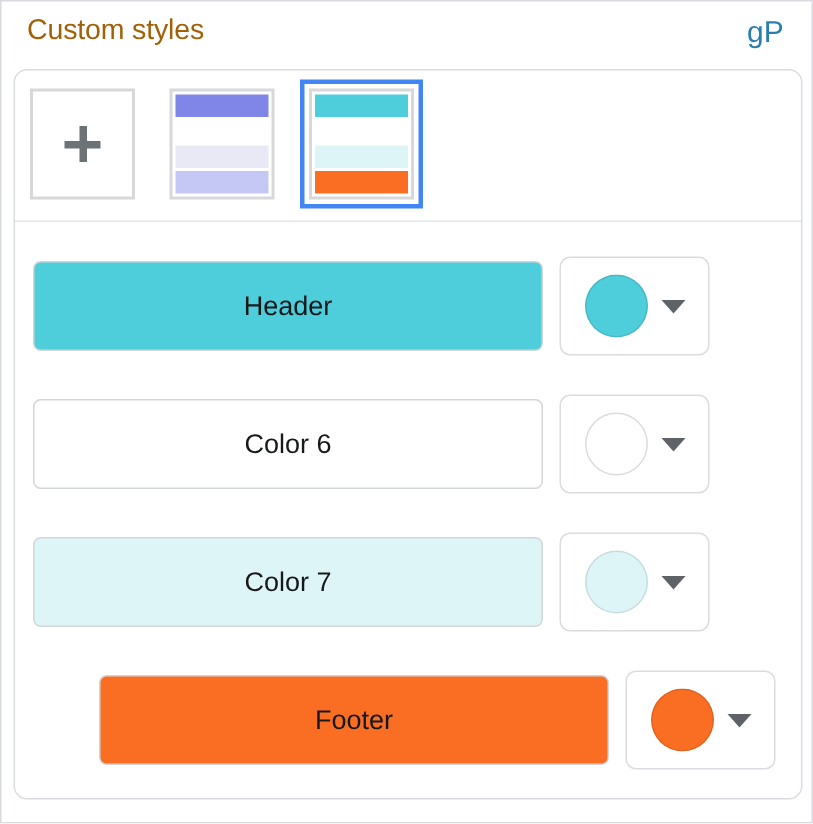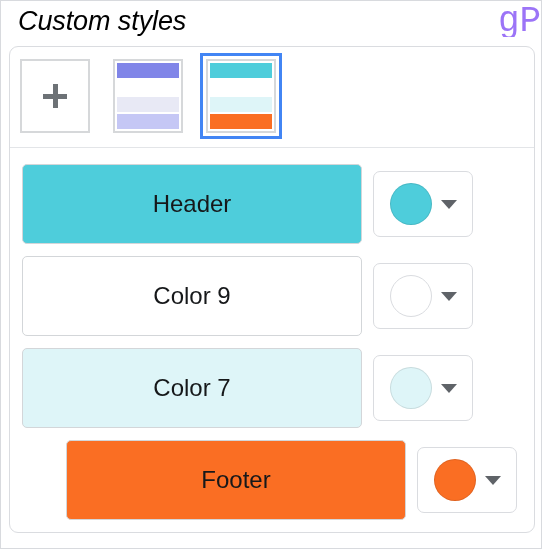--- a/index.html
+++ b/index.html
@@ -32,35 +32,34 @@
     position: absolute;
     left: 0;
     top: 0;
     width: 542px;
     height: 46px;
   }
   #page-title {
     position: absolute;
     left: 17px;
     top: 7px;
-    font-size: 27px;
+    font-size: 19px;
     line-height: 26px;
-    color: #000000;
+    color: #a16207;
     letter-spacing: -0.1px;
     white-space: nowrap;
-    font-style: italic;
   }
   #watermark {
     position: absolute;
     left: 497px;
     top: 6px;
-    font-family: Liberation Mono, monospace;
-    font-size: 36px;
+    font-family: Liberation Sans, sans-serif;
+    font-size: 20px;
     line-height: 30px;
-    color: #8b5cf6;
+    color: #0369a1;
     white-space: nowrap;
     overflow: hidden;
     width: 45px;
     opacity: 0.85;
   }
 
   
   #style-card {
     position: absolute;
     left: 8px;
@@ -167,28 +166,28 @@
     align-items: center;
     gap: 11px;
   }
   #row-0 { top: 22px; }
   #row-1 { top: 114px; }
   #row-2 { top: 206px; }
   #row-3 { top: 298px; padding-left: 44px; }
 
   .color-bar {
     width: 340px;
-    height: 80px;
+    height: 60px;
     box-sizing: border-box;
     border: 1px solid #d3d6d9;
     border-radius: 5px;
     display: flex;
     align-items: center;
     justify-content: center;
-    font-size: 24px;
+    font-size: 18px;
     color: #16181a;
     cursor: pointer;
   }
 
   .color-picker {
     width: 100px;
     height: 66px;
     box-sizing: border-box;
     border: 1px solid #dadce0;
     border-radius: 7px;
@@ -265,21 +264,21 @@
           <span>Header</span>
         </div>
         <div class="color-picker">
           <span class="swatch-circle" style="background:#4ecddb"></span>
           <span class="caret-down"></span>
         </div>
       </div>
 
       <div class="color-row" id="row-1">
         <div class="color-bar" style="background:#ffffff">
-          <span>Color 9</span>
+          <span>Color 6</span>
         </div>
         <div class="color-picker">
           <span class="swatch-circle hollow" style="background:#ffffff"></span>
           <span class="caret-down"></span>
         </div>
       </div>
 
       <div class="color-row" id="row-2">
         <div class="color-bar" style="background:#def5f8">
           <span>Color 7</span>

